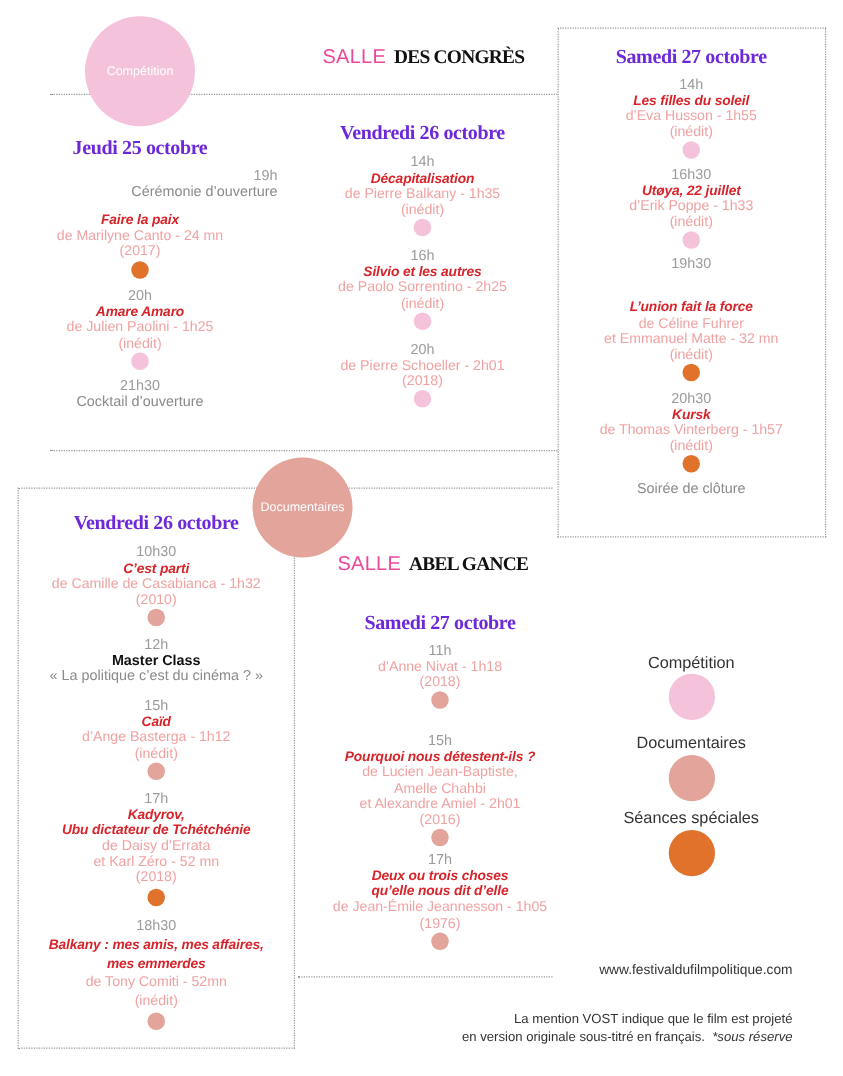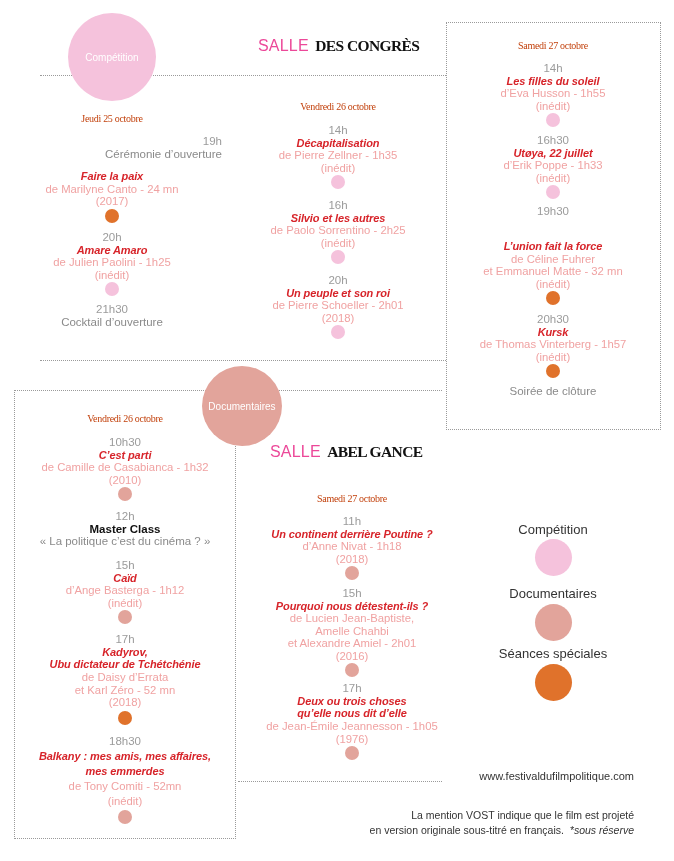--- a/index.html
+++ b/index.html
@@ -6,21 +6,21 @@
   body{width:674px;height:861px;position:relative;overflow:hidden;font-family:"Liberation Sans",sans-serif;}
   .hline{position:absolute;height:0;border-top:1px dotted #9a9a9a;}
   .box{position:absolute;border:1px dotted #9a9a9a;box-sizing:border-box;}
   .badge{position:absolute;border-radius:50%;display:flex;align-items:center;justify-content:center;color:#fff;font-size:10px;font-family:"Liberation Sans",sans-serif;}
   .badge.comp{background:#f5c2dc;}
   .badge.docs{background:#e2a49b;}
   .venue{position:absolute;white-space:nowrap;line-height:20px;}
   .venue .pre{font-family:"Liberation Sans",sans-serif;font-size:16px;color:#ec4899;letter-spacing:0.2px;}
   .venue .nm{font-family:"Liberation Serif",serif;font-weight:bold;font-size:15.5px;color:#111;letter-spacing:-0.6px;margin-left:2px;}
   .col{position:absolute;text-align:center;}
-  .day{position:absolute;left:0;right:0;font-family:"Liberation Serif",serif;font-weight:normal;font-size:10px;line-height:18px;color:#c2410c;letter-spacing:-0.3px;white-space:nowrap;}
+  .day{position:absolute;left:0;right:0;font-family:"Liberation Serif",serif;font-weight:bold;font-size:16px;line-height:18px;color:#6d28d9;letter-spacing:-0.3px;white-space:nowrap;}
   .ev{position:absolute;left:0;right:0;}
   .t{font-size:11.5px;line-height:12.5px;color:#9b9b9b;}
   .ti{font-size:11px;line-height:12.8px;color:#d7242a;font-weight:bold;font-style:italic;letter-spacing:-0.1px;white-space:nowrap;}
   .d{font-size:11.3px;line-height:12.4px;color:#f0a2a2;white-space:nowrap;}
   .lbl{font-size:11.5px;line-height:12.5px;color:#8a8a8a;white-space:nowrap;}
   .mc{font-size:11.5px;line-height:12.5px;color:#111;font-weight:bold;}
   .loose .t,.loose .ti,.loose .d{line-height:15px;}
   .dot{width:14px;height:14px;border-radius:50%;margin:1px auto 0;}
   .dot.competition{background:#f5c2dc;}
   .dot.documentaires{background:#e2a49b;}
@@ -80,34 +80,33 @@
     <div class="t">21h30</div>
     <div class="lbl">Cocktail d’ouverture</div>
   </div>
 </div>
 
 <div class="col" style="left:228px;top:0;width:220px;">
   <div class="day" style="top:98px;">Vendredi 26 octobre</div>
   <div class="ev" style="top:124px;">
     <div class="t">14h</div>
     <div class="ti">Décapitalisation</div>
-    <div class="d">de Pierre Zellner - 1h35</div>
+    <div class="d">de Pierre Balkany - 1h35</div>
     <div class="d">(inédit)</div>
     <div class="dot competition"></div>
   </div>
   <div class="ev" style="top:199px;">
     <div class="t">16h</div>
     <div class="ti">Silvio et les autres</div>
     <div class="d">de Paolo Sorrentino - 2h25</div>
     <div class="d">(inédit)</div>
     <div class="dot competition"></div>
   </div>
   <div class="ev" style="top:274px;">
     <div class="t">20h</div>
-    <div class="ti">Un peuple et son roi</div>
     <div class="d">de Pierre Schoeller - 2h01</div>
     <div class="d">(2018)</div>
     <div class="dot competition"></div>
   </div>
 </div>
 
 <div class="col" style="left:447px;top:0;width:212px;">
   <div class="day" style="top:37px;">Samedi 27 octobre</div>
   <div class="ev" style="top:62px;">
     <div class="t">14h</div>
@@ -182,21 +181,20 @@
     <div class="d">de Tony Comiti - 52mn</div>
     <div class="d">(inédit)</div>
     <div class="dot documentaires"></div>
   </div>
 </div>
 
 <div class="col" style="left:232px;top:0;width:240px;">
   <div class="day" style="top:490px;">Samedi 27 octobre</div>
   <div class="ev" style="top:515px;">
     <div class="t">11h</div>
-    <div class="ti">Un continent derrière Poutine ?</div>
     <div class="d">d’Anne Nivat - 1h18</div>
     <div class="d">(2018)</div>
     <div class="dot documentaires"></div>
   </div>
   <div class="ev" style="top:587px;">
     <div class="t">15h</div>
     <div class="ti">Pourquoi nous détestent-ils ?</div>
     <div class="d">de Lucien Jean-Baptiste,</div>
     <div class="d">Amelle Chahbi</div>
     <div class="d">et Alexandre Amiel - 2h01</div>

